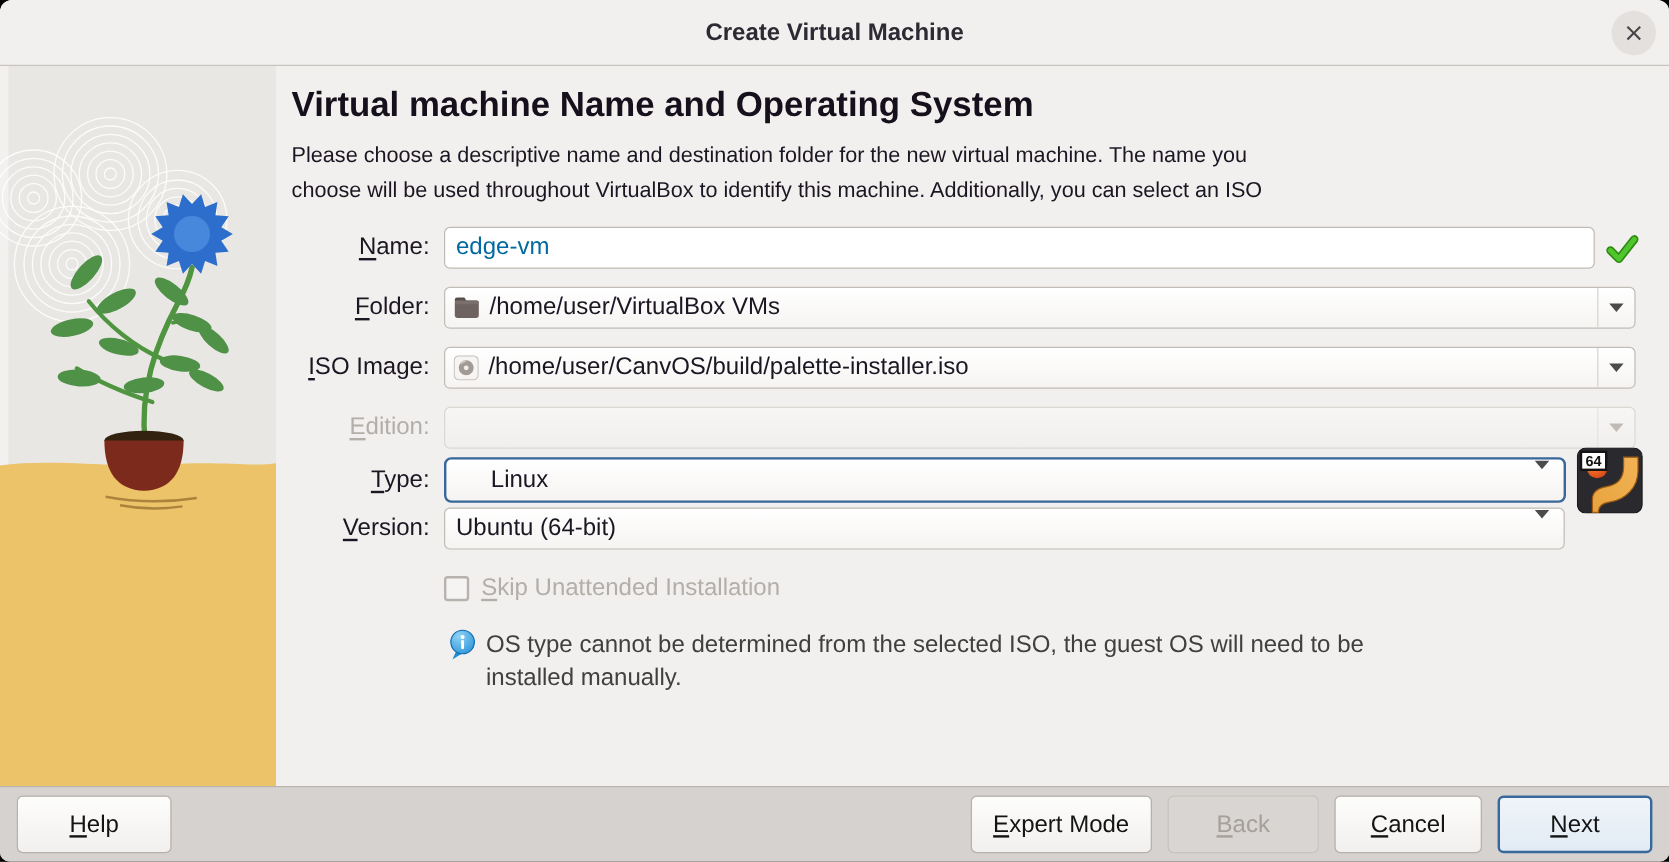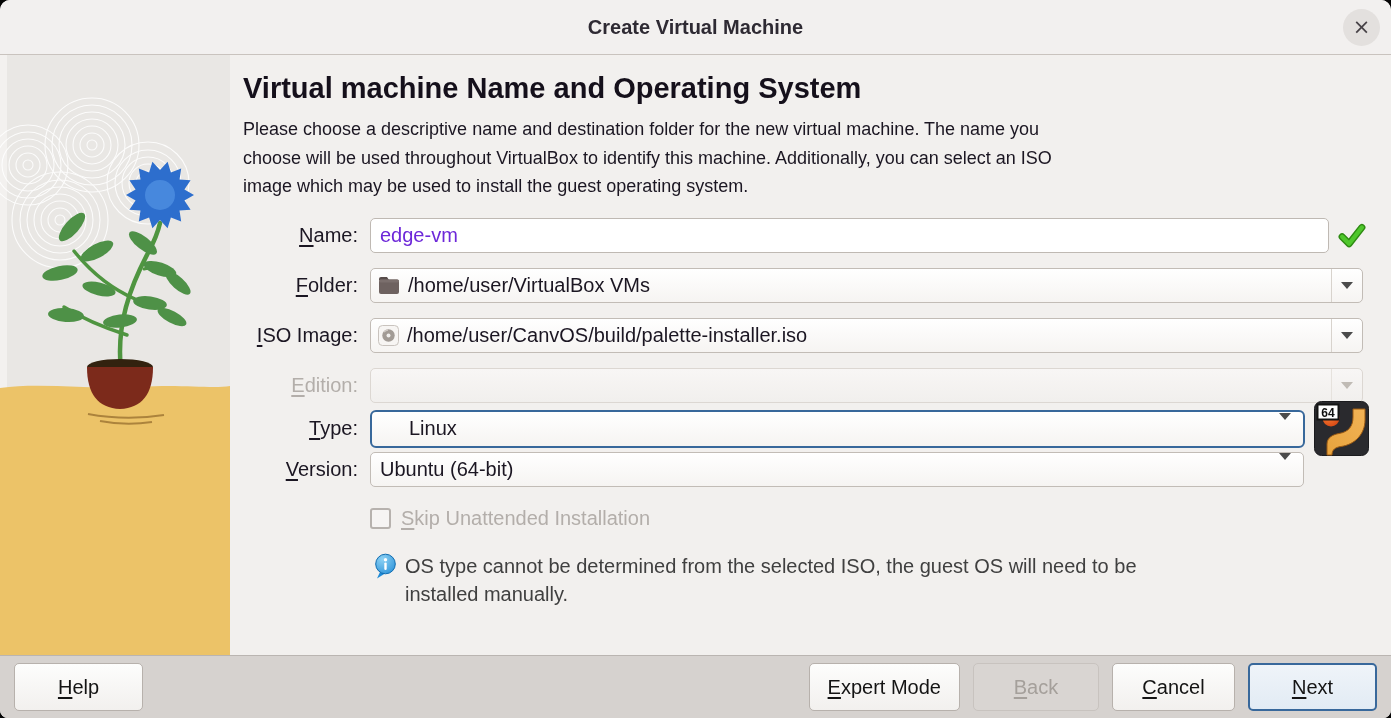--- a/index.html
+++ b/index.html
@@ -26,21 +26,21 @@
 
   
   .form { margin-top:17px; }
   .row { display:flex; align-items:center; height:35px; margin-bottom:15px; }
   .row-label { flex:0 0 115px; text-align:right; margin-right:12px; font-size:20px; color:#1b1622; white-space:nowrap; }
   .row-label.disabled, .dim { color:#b3aeaa; }
   .mnemonic { display:inline-block; }
   .mnemonic::first-letter { text-decoration:underline; text-underline-offset:3px; }
 
   .text-input { flex:1 1 auto; height:35px; border:1px solid #bfb9b3; border-radius:5px; background:#fff;
-                font-size:20px; font-family:"Liberation Sans",sans-serif; color:#6d28d9; padding:0 9px; outline:none; }
+                font-size:20px; font-family:"Liberation Sans",sans-serif; color:#0369a1; padding:0 9px; outline:none; }
 
   .combo { flex:1 1 auto; height:35px; border:1px solid #c2bcb6; border-radius:5px;
            background:linear-gradient(#ffffff,#f6f4f2); display:flex; align-items:center; cursor:pointer; }
   .combo .combo-text { font-size:20px; color:#1b1622; padding-left:9px; flex:1 1 auto;
                        white-space:nowrap; overflow:hidden; }
   .combo .arrow-cell { flex:0 0 31px; align-self:stretch; border-left:1px solid #d8d3cd;
                        display:flex; align-items:center; justify-content:center; }
   .combo .arrow-plain { flex:0 0 auto; margin-right:12px; }
   .tri { width:0; height:0; border-left:6px solid transparent; border-right:6px solid transparent;
          border-top:7px solid #4b4b4b; }
@@ -164,21 +164,20 @@
         <ellipse cx="120" cy="312" rx="33" ry="8" fill="#32220f"></ellipse>
         <path d="M87,312 L153,312 C153,339 142,353 120,354 C98,353 87,339 87,312 Z" fill="#7c2a1b"></path>
       </svg>
     </div>
 
     <div class="main">
       <h1 class="page-heading">Virtual machine Name and Operating System</h1>
       <div class="desc">
         <div>Please choose a descriptive name and destination folder for the new virtual machine. The name you</div>
         <div>choose will be used throughout VirtualBox to identify this machine. Additionally, you can select an ISO</div>
-        <div>image which may be used to install the guest operating system.</div>
       </div>
 
       <div class="form">
 
         <div class="row name-row">
           <span class="row-label mnemonic">Name:</span>
           <input class="text-input" type="text" value="edge-vm" style="">
           <span class="icon-cell">
             <svg width="28" height="28" viewBox="0 0 24 24">
               <path d="M3.5 13.5 L9.5 19.5 L20.5 5.5" fill="none" stroke="#2e8a12" stroke-width="6" stroke-linecap="round" stroke-linejoin="round"></path>

